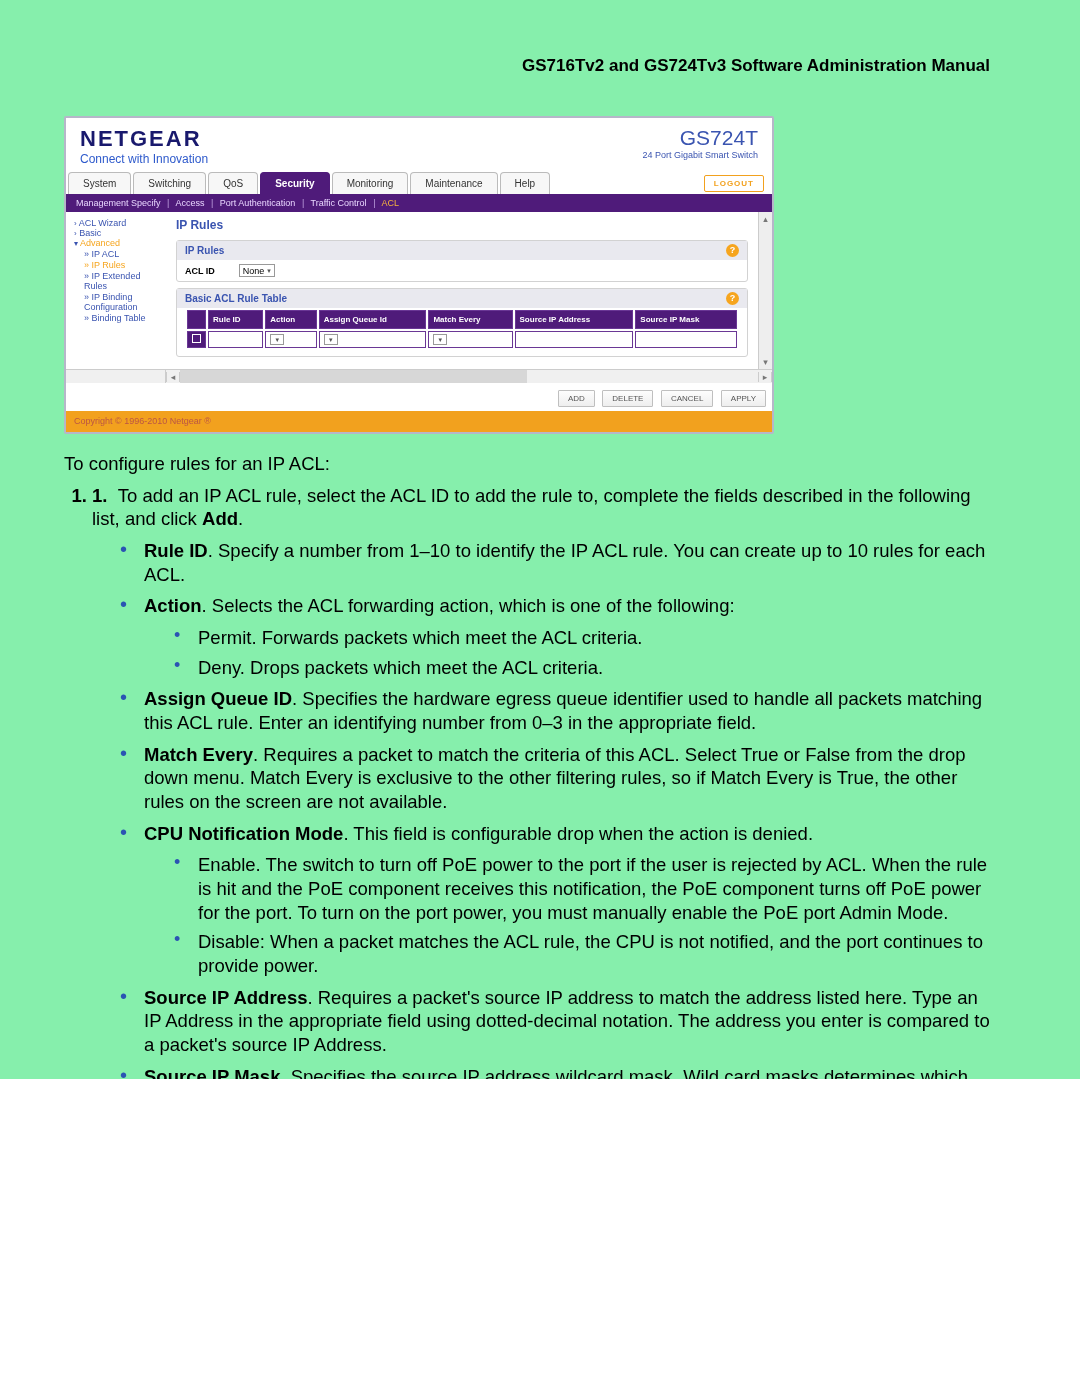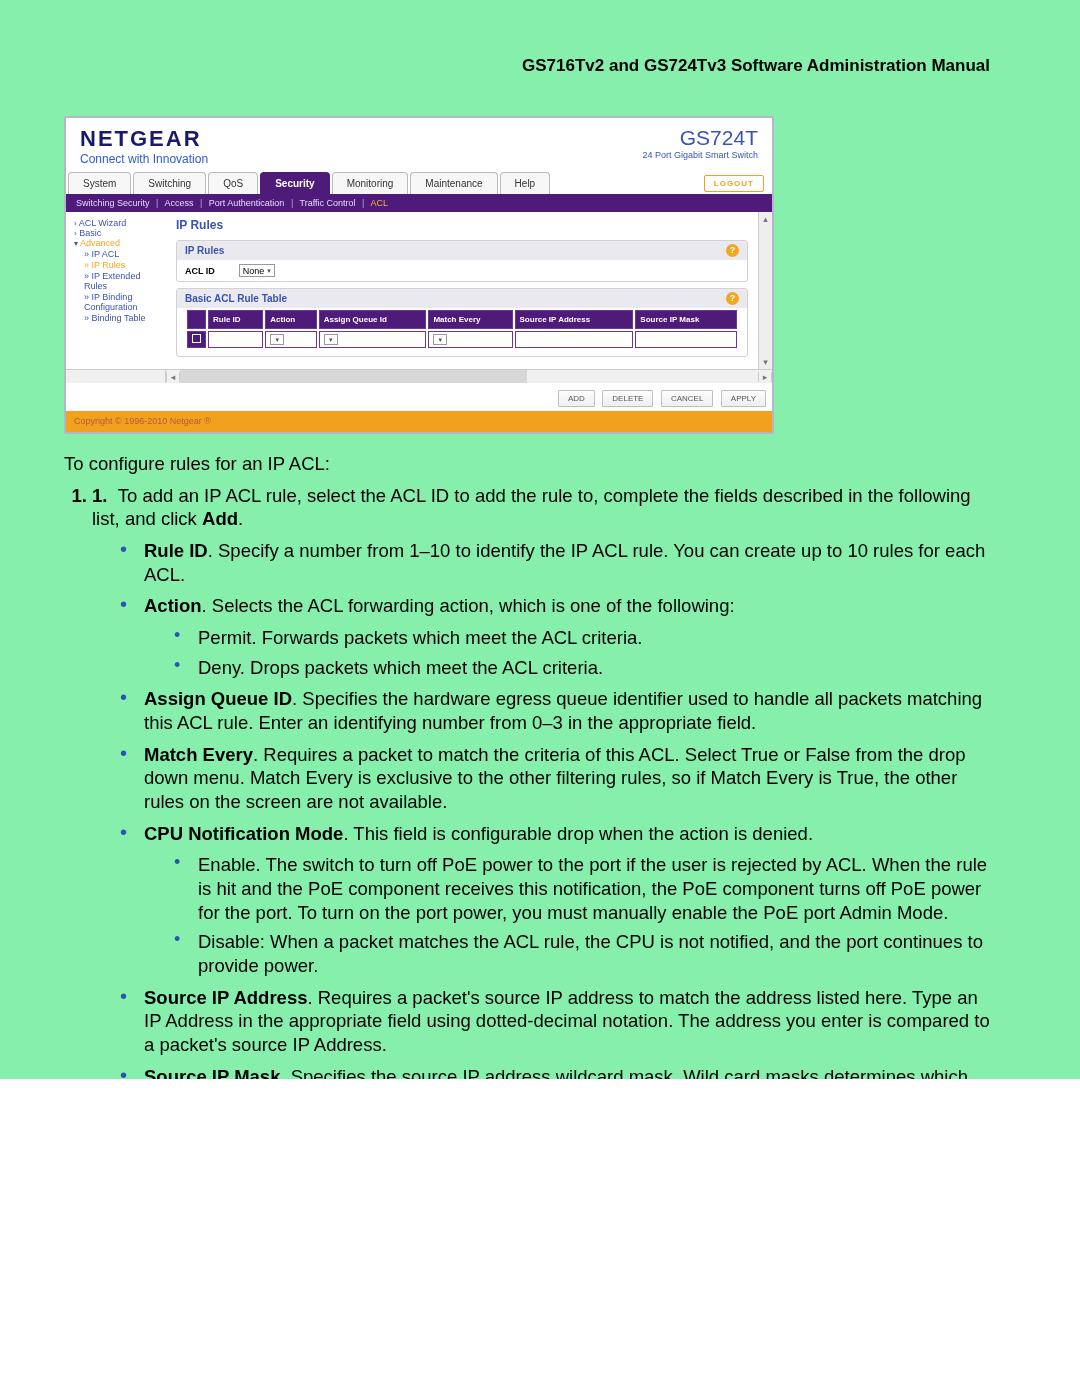--- a/index.html
+++ b/index.html
@@ -120,21 +120,21 @@
       <div class="tab">QoS</div>
       <div class="tab active">Security</div>
       <div class="tab">Monitoring</div>
       <div class="tab">Maintenance</div>
       <div class="tab">Help</div>
       <div class="tabs-spacer"></div>
       <div class="logout-btn">LOGOUT</div>
     </div>
 
     <div class="subnav">
-      <span>Switching Security</span>
+      <span>Management Specify</span>
       <span class="sep">|</span>
       <span>Access</span>
       <span class="sep">|</span>
       <span>Port Authentication</span>
       <span class="sep">|</span>
       <span>Traffic Control</span>
       <span class="sep">|</span>
       <span class="act">ACL</span>
     </div>
 

